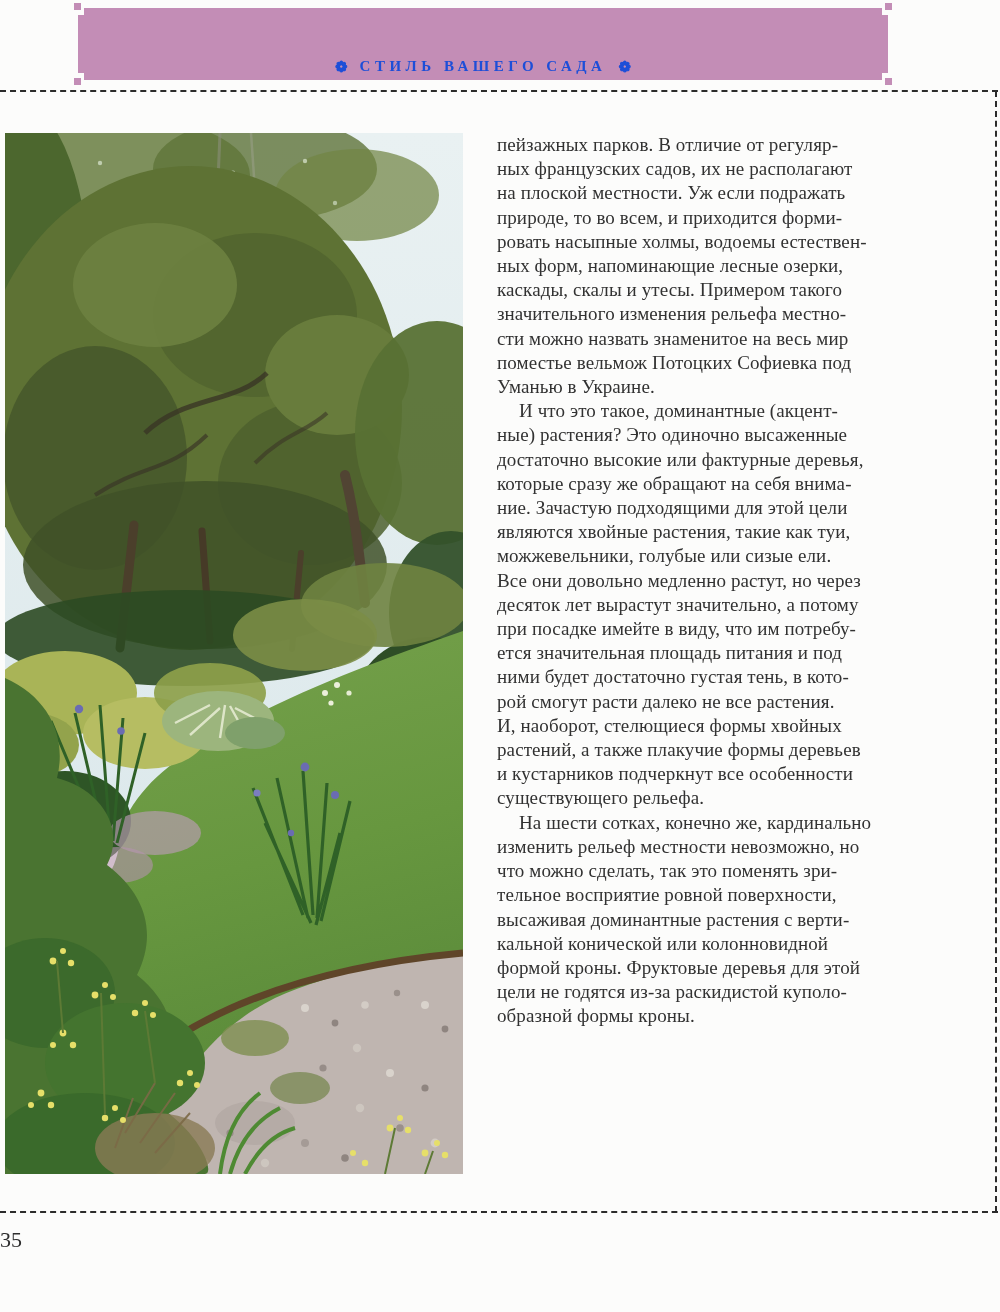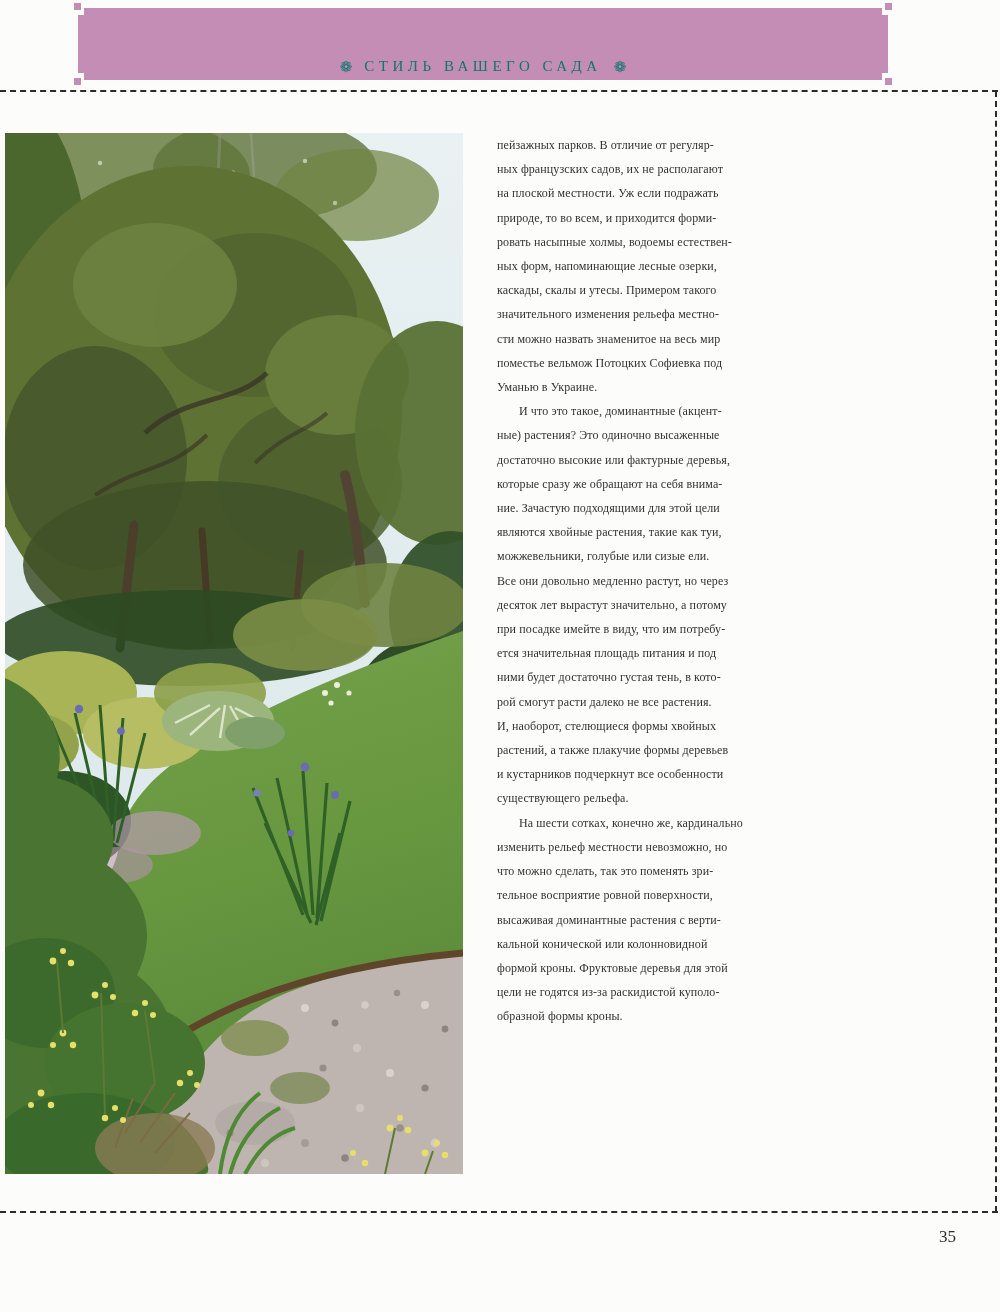--- a/index.html
+++ b/index.html
@@ -11,44 +11,44 @@
   
   .band{position:absolute;left:74px;top:3px;width:818px;height:82px}
   .band .main{position:absolute;left:10px;right:10px;top:5px;bottom:5px;background:var(--band)}
   .band .strip{position:absolute;top:12px;bottom:12px;width:6px;background:var(--band)}
   .band .strip.l{left:4px}
   .band .strip.r{right:4px}
   .band .sq{position:absolute;width:7px;height:7px;background:var(--band)}
   .band .sq.tl{left:0;top:0}.band .sq.bl{left:0;bottom:0}
   .band .sq.tr{right:0;top:0}.band .sq.br{right:0;bottom:0}
   .band .title{position:absolute;left:0;right:0;bottom:9px;text-align:center;
-        color:#0f766e;font-size:15px;letter-spacing:4.5px;font-weight:400;white-space:nowrap}
+        color:#1d4ed8;font-size:15px;letter-spacing:4.5px;font-weight:700;white-space:nowrap}
   .band .orn{letter-spacing:0;padding:0 12px;font-size:15px;vertical-align:-1px}
 
   
   .rule{position:absolute;border:0 dashed var(--dash)}
   .rule.top{left:0;right:2px;top:90px;border-top-width:2px}
   .rule.bottom{left:0;right:2px;top:1211px;border-top-width:2px}
   .rule.right{right:3px;top:91px;height:1121px;border-left-width:2px}
 
   
   figure.photo{position:absolute;left:5px;top:133px;width:458px;height:1041px;margin:0;padding:0}
   figure.photo svg{display:block}
 
   
   .bodytext{position:absolute;left:497px;top:133px;width:414px;
-        font-size:12px;line-height:24.2px;color:var(--ink);letter-spacing:.1px}
+        font-size:19px;line-height:24.2px;color:var(--ink);letter-spacing:.1px}
   .bodytext p{margin:0;white-space:pre-line}
   .bodytext p.indented{text-indent:22px}
 
   .caption{position:absolute;left:497px;top:1086px;width:424px;font-style:italic;
         font-size:15.5px;line-height:19.7px;color:#3c3c3c;white-space:pre-line;letter-spacing:.1px}
 
-  .pagenum{position:absolute;top:1227px;left:0;width:956px;text-align:right;
-        font-size:17px;color:#2e2e2e}
+  .pagenum{position:absolute;top:1227px;left:0;width:956px;text-align:left;
+        font-size:22px;color:#2e2e2e}
 </style>
 </head>
 <body>
 
 <div class="page">
 
   <div class="band">
     <div class="sq tl"></div>
     <div class="sq tr"></div>
     <div class="sq bl"></div>

